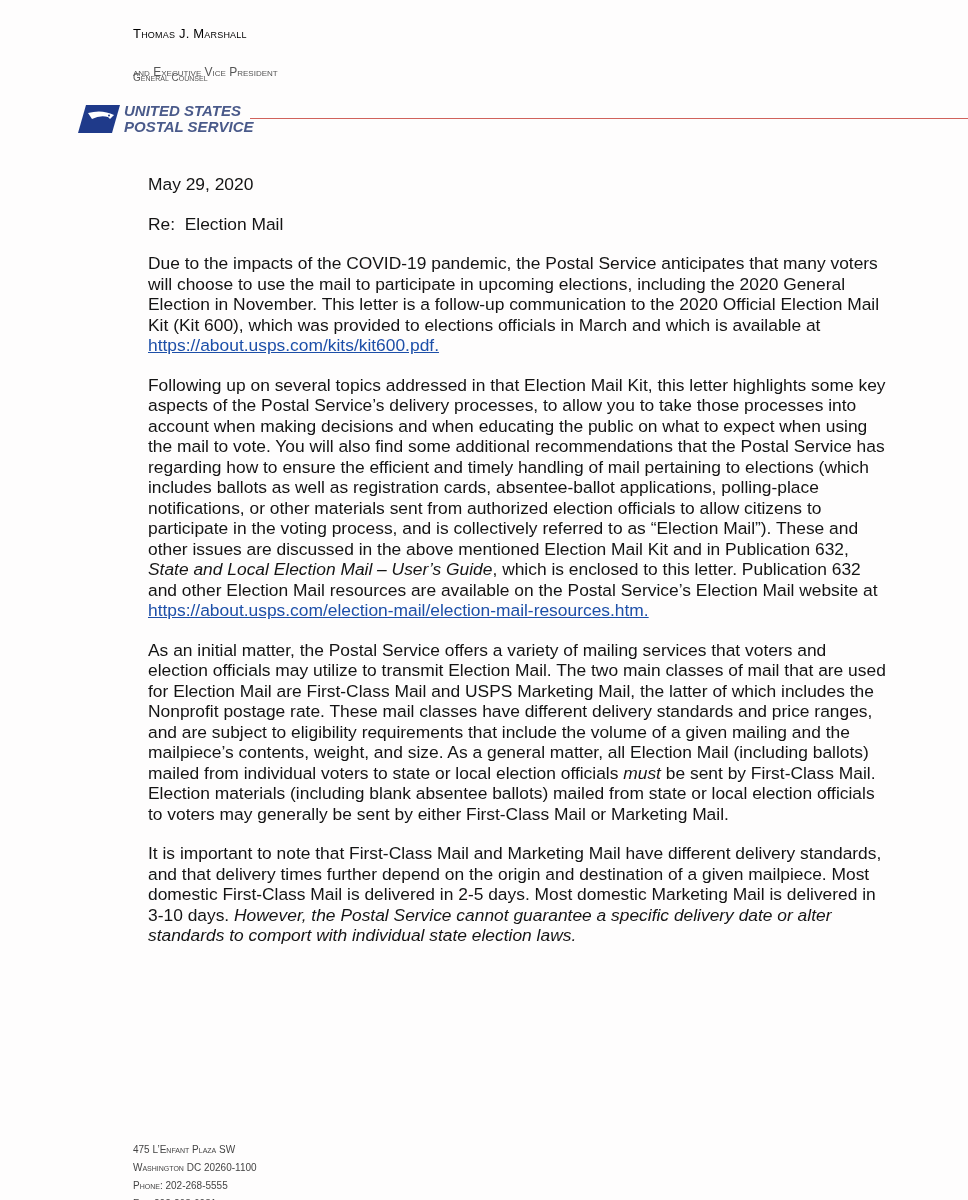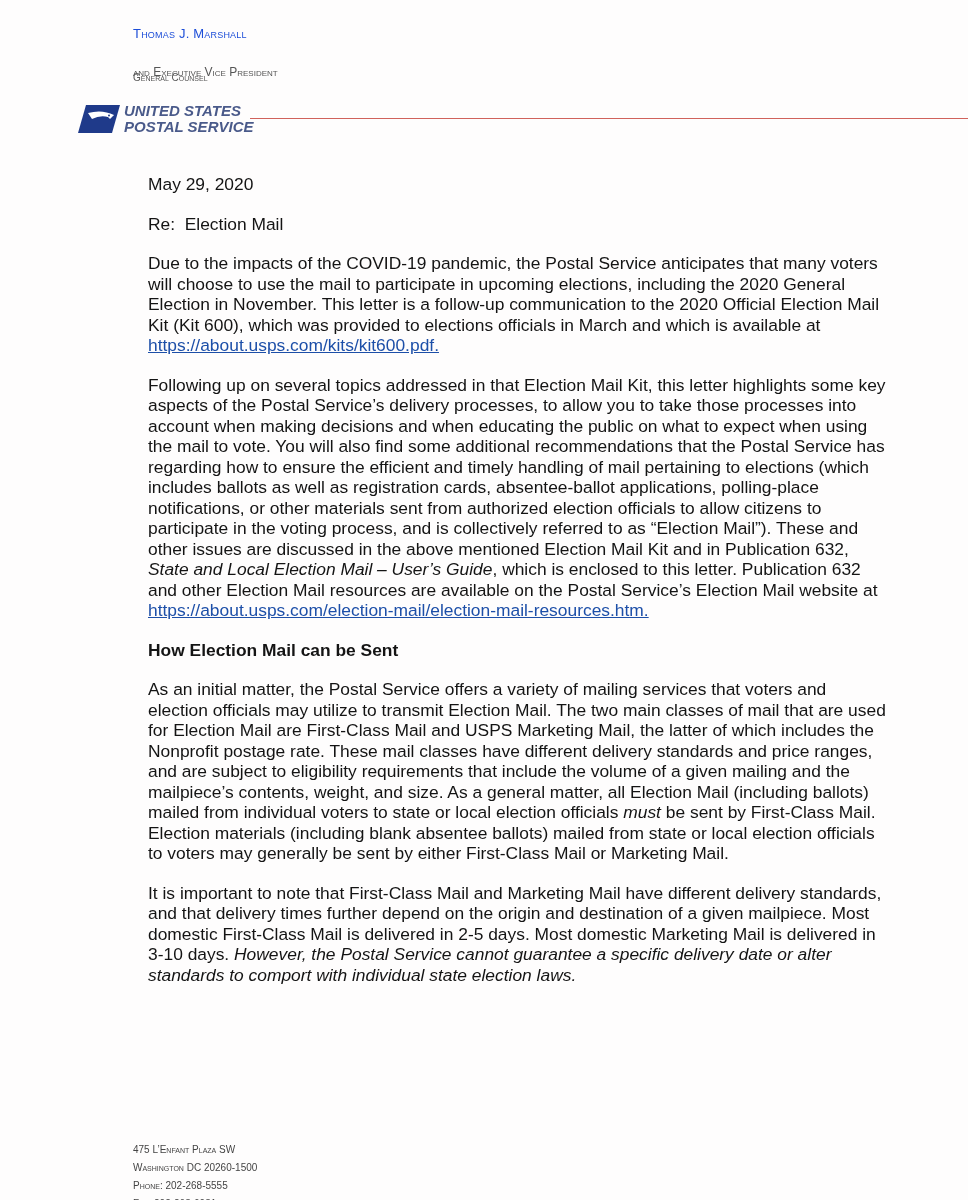--- a/index.html
+++ b/index.html
@@ -5,21 +5,21 @@
     html, body { margin: 0; padding: 0; }
     body {
       width: 968px; height: 1200px; overflow: hidden;
       background: #fefdfd;
       font-family: "Liberation Sans", sans-serif;
       color: #141414;
       position: relative;
     }
     .letterhead-name {
       position: absolute; left: 133px; top: 26px;
-      font-size: 13px; font-variant: small-caps; color: #1d4ed8; letter-spacing: 0.2px;
+      font-size: 13px; font-variant: small-caps; color: #000000; letter-spacing: 0.2px;
     }
     .letterhead-title1 {
       position: absolute; left: 133px; top: 47px;
       font-size: 10px; font-variant: small-caps; color: #555; margin-top: 25px;
     }
     .letterhead-title2 {
       position: absolute; left: 133px; top: 65px;
       font-size: 12px; font-variant: small-caps; color: #555;
     }
     .logo {
@@ -73,27 +73,26 @@
 <div class="red-rule"></div>
 
 <div class="content">
   <p class="date">May 29, 2020</p>
   <p style="white-space:pre">Re:  Election Mail</p>
 
   <p><span>Due to the impacts of the COVID-19 pandemic, the Postal Service anticipates that many voters will choose to use the mail to participate in upcoming elections, including the 2020 General Election in November.  This letter is a follow-up communication to the 2020 Official Election Mail Kit (Kit 600), which was provided to elections officials in March and which is available at </span><a class="link" href="#">https://about.usps.com/kits/kit600.pdf.</a></p>
 
   <p><span>Following up on several topics addressed in that Election Mail Kit, this letter highlights some key aspects of the Postal Service’s delivery processes, to allow you to take those processes into account when making decisions and when educating the public on what to expect when using the mail to vote.  You will also find some additional recommendations that the Postal Service has regarding how to ensure the efficient and timely handling of mail pertaining to elections (which includes ballots as well as registration cards, absentee-ballot applications, polling-place notifications, or other materials sent from authorized election officials to allow citizens to participate in the voting process, and is collectively referred to as “Election Mail”).  These and other issues are discussed in the above mentioned Election Mail Kit and in Publication 632, </span><i>State and Local Election Mail – User’s Guide</i><span>, which is enclosed to this letter.  Publication 632 and other Election Mail resources are available on the Postal Service’s Election Mail website at </span><a class="link" href="#">https://about.usps.com/election-mail/election-mail-resources.htm.</a></p>
 
-  <p class="heading">How Election Mail can be Sent</p>
 
   <p><span>As an initial matter, the Postal Service offers a variety of mailing services that voters and election officials may utilize to transmit Election Mail.  The two main classes of mail that are used for Election Mail are First-Class Mail and USPS Marketing Mail, the latter of which includes the Nonprofit postage rate.  These mail classes have different delivery standards and price ranges, and are subject to eligibility requirements that include the volume of a given mailing and the mailpiece’s contents, weight, and size.  As a general matter, all Election Mail (including ballots) mailed from individual voters to state or local election officials </span><i>must</i><span> be sent by First-Class Mail.  Election materials (including blank absentee ballots) mailed from state or local election officials to voters may generally be sent by either First-Class Mail or Marketing Mail.</span></p>
 
 
   <p><span>It is important to note that First-Class Mail and Marketing Mail have different delivery standards, and that delivery times further depend on the origin and destination of a given mailpiece.  Most domestic First-Class Mail is delivered in 2-5 days.  Most domestic Marketing Mail is delivered in 3-10 days.  </span><i>However, the Postal Service cannot guarantee a specific delivery date or alter standards to comport with individual state election laws.</i></p>
 </div>
 
 <div class="footer">
   <div>475 L’Enfant Plaza SW</div>
-  <div>Washington DC 20260-1500</div>
+  <div>Washington DC 20260-1100</div>
   <div>Phone: 202-268-5555</div>
   <div>Fax: 202-268-6981</div>
   <div>thomas.j.marshall@usps.gov</div>
 </div>
 
 </body></html>

